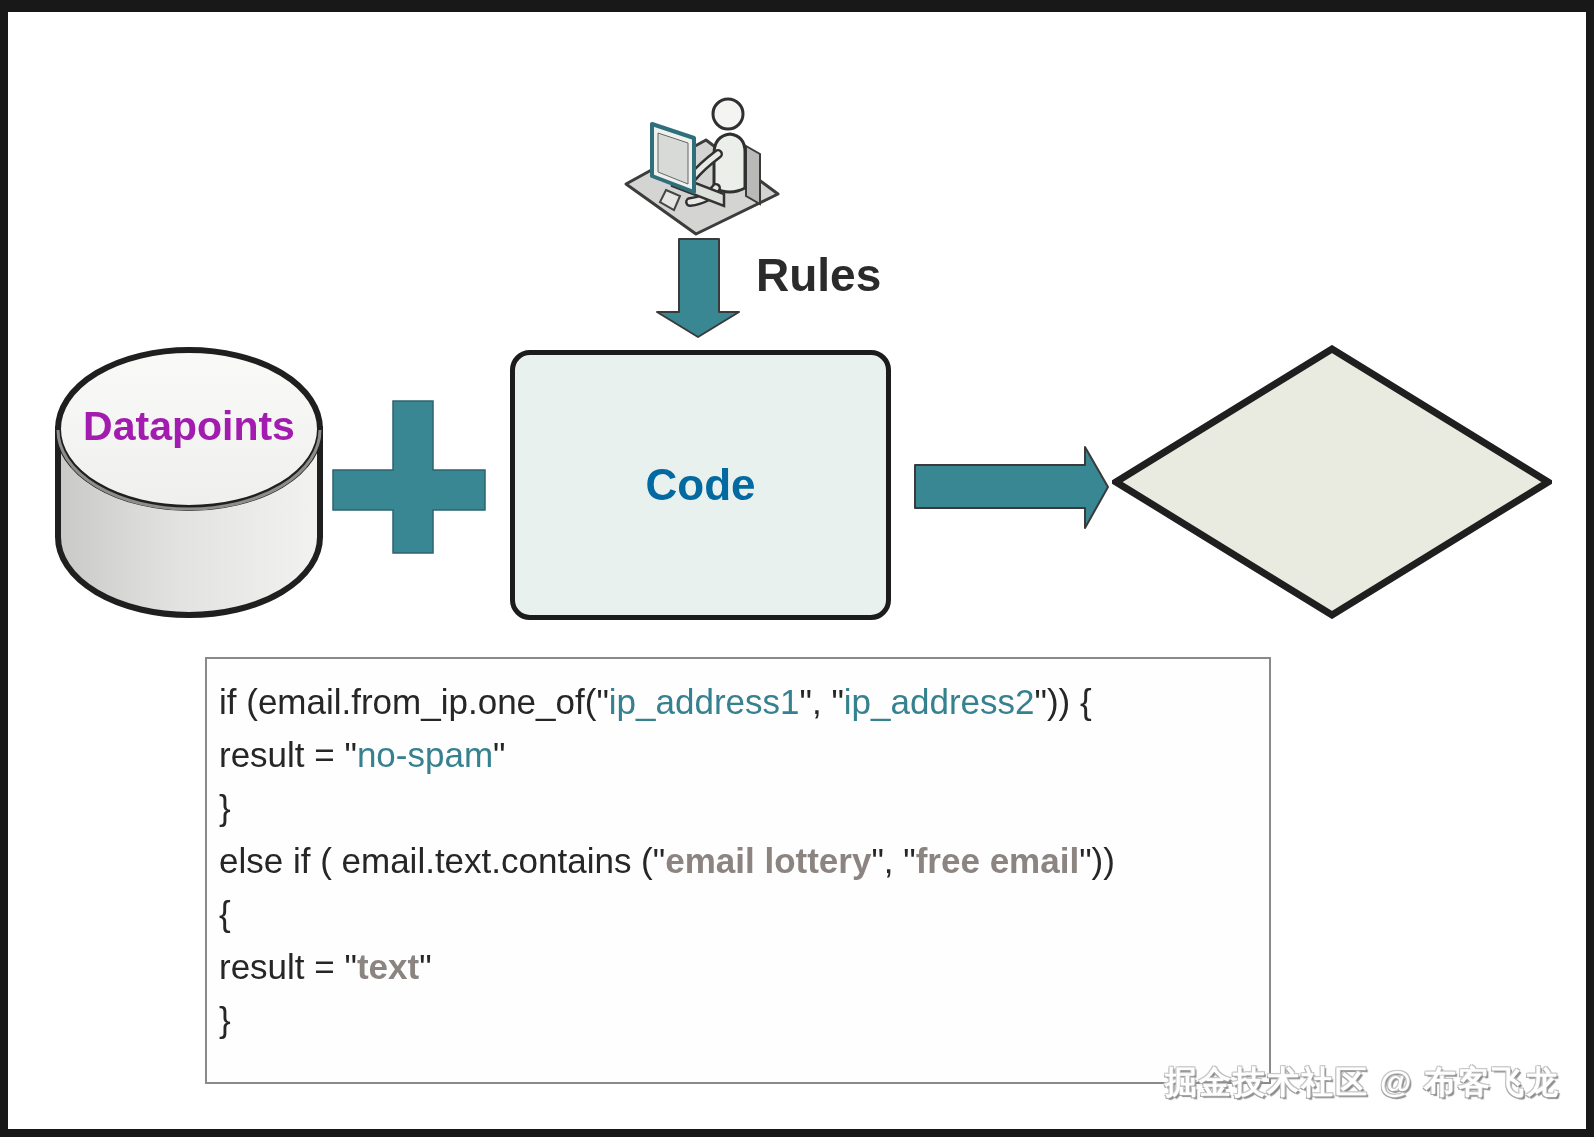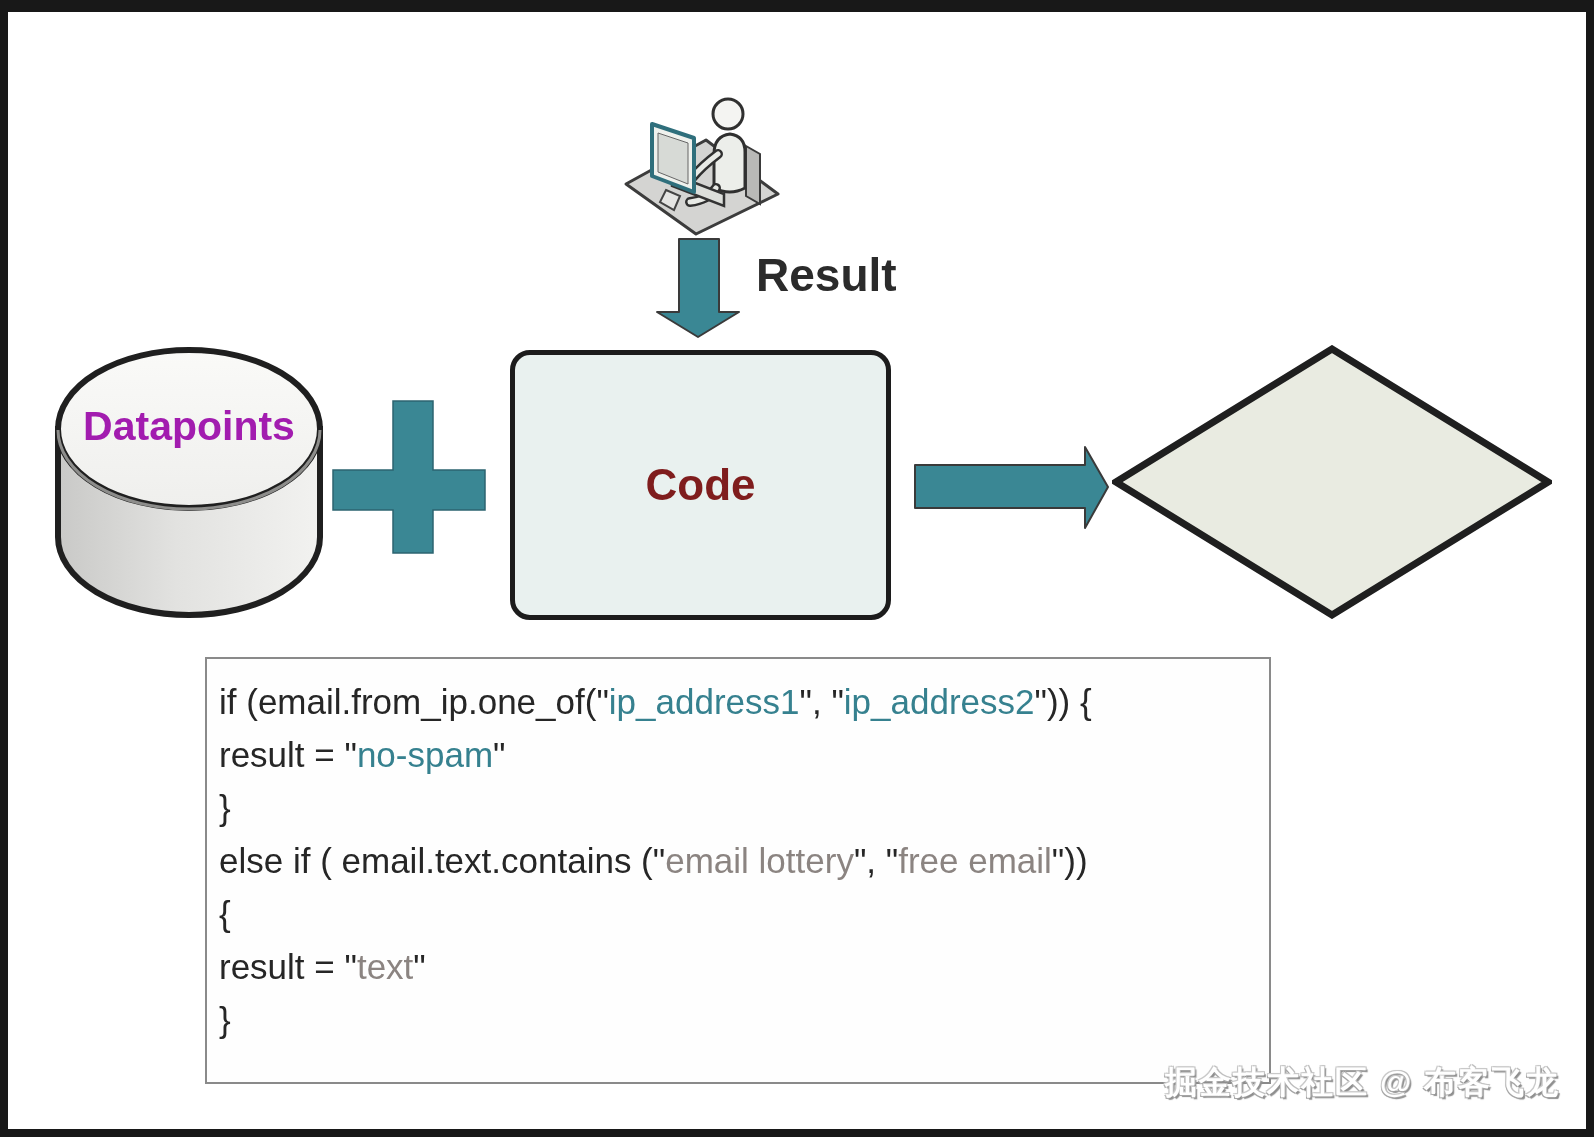--- a/index.html
+++ b/index.html
@@ -28,34 +28,34 @@
   }
   .rules-label{
     position:absolute;left:748px;top:236px;font-size:46px;font-weight:700;color:#2b2b2b;
   }
   .datapoints-label{left:44px;top:386px;width:274px;height:56px;font-size:41px;}
   .code-box{
     position:absolute;left:502px;top:338px;width:381px;height:270px;
     background:var(--code-box-fill);border:5px solid #1c1c1c;border-radius:20px;
     box-sizing:border-box;display:flex;align-items:center;justify-content:center;
   }
-  .code-box-label{font-size:44px;font-weight:700;color:#7f1d1d;}
+  .code-box-label{font-size:44px;font-weight:700;color:#0369a1;}
   .decision-label{left:1104px;top:442px;width:440px;height:56px;font-size:40px;}
   .snippet-box{
     position:absolute;left:197px;top:645px;width:1066px;height:427px;
     background:#fefefe;border:2px solid var(--snippet-border);box-sizing:border-box;
     padding:16px 10px 0 12px;
   }
   .code-line{
     font-size:35px;line-height:53px;white-space:pre;color:var(--code-text);
     font-family:"Liberation Sans", sans-serif;
   }
   .seg-k{color:var(--code-text);}
   .seg-teal{color:var(--string-teal);}
-  .seg-gray{color:var(--string-gray);}
+  .seg-gray{color:var(--string-gray);font-weight:bold;}
   .watermark{
     position:absolute;right:26px;bottom:24px;font-size:32px;font-weight:700;
     color:#ffffff;letter-spacing:2px;
     text-shadow:-1px -1px 0 #c9c9c9, 1px -1px 0 #bdbdbd, -1px 1px 0 #a5a5a5,
                 2px 2px 1px #8f8f8f, 0 0 2px #b5b5b5;
     margin-top:36px;
   }
 </style>
 </head>
 <body>
@@ -74,21 +74,21 @@
     <path d="M 98,100 Q 90,112 72,114" fill="none" stroke="#e8eae6" stroke-width="5" stroke-linecap="round"></path>
     <polygon points="54,86 106,106 106,118 54,98" fill="#dddfdb" stroke="#333333" stroke-width="2.5"></polygon>
     <polygon points="34,36 76,50 76,104 34,88" fill="#eff1ed" stroke="#2f6f7c" stroke-width="4" stroke-linejoin="round"></polygon>
     <polygon points="40,45 70,55 70,96 40,84" fill="#d7dad6" stroke="#666666" stroke-width="1"></polygon>
     <polygon points="48,102 62,108 56,122 42,114" fill="#e5e5e3" stroke="#444444" stroke-width="2"></polygon>
   </svg>
 
   <svg class="abs" style="left:648px;top:226px" width="84" height="100" viewBox="0 0 84 100">
     <polygon points="23,1 63,1 63,74 83,74 42,99 1,74 23,74" fill="#3a8794" stroke="#3a3a3a" stroke-width="2" stroke-linejoin="round"></polygon>
   </svg>
-  <div class="rules-label">Result</div>
+  <div class="rules-label">Rules</div>
 
   <svg class="abs" style="left:44px;top:333px" width="274" height="274" viewBox="0 0 274 274">
     <defs>
       <linearGradient id="cylbody" x1="0" y1="0" x2="1" y2="0">
         <stop offset="0" stop-color="#c9c9c7"></stop>
         <stop offset="0.45" stop-color="#e2e2e0"></stop>
         <stop offset="1" stop-color="#f2f2f0"></stop>
       </linearGradient>
       <linearGradient id="cyltop" x1="0" y1="0" x2="0" y2="1">
         <stop offset="0" stop-color="#fafaf8"></stop>

